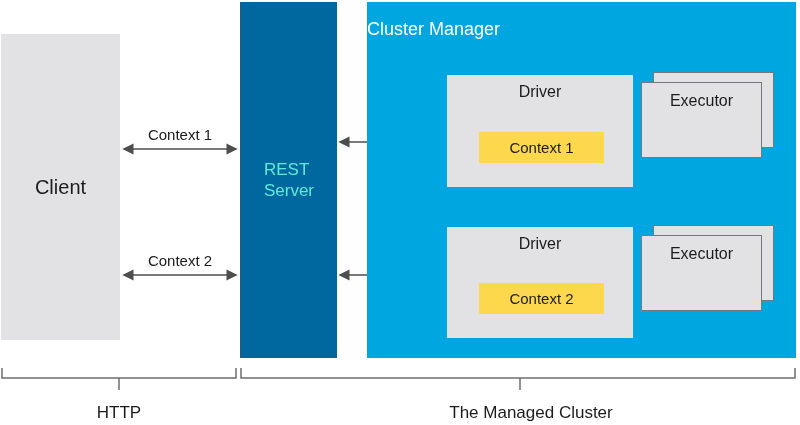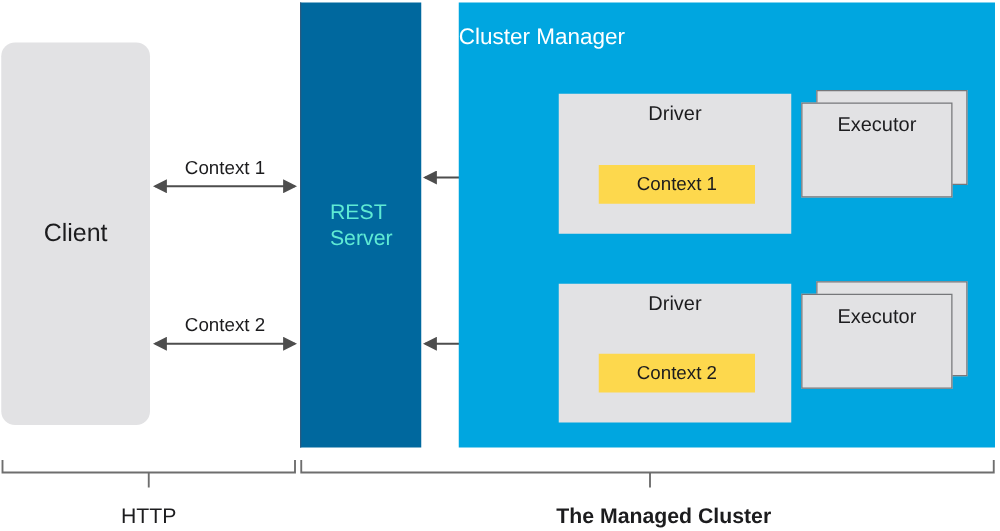--- a/index.html
+++ b/index.html
@@ -14,21 +14,21 @@
   html,body{margin:0;padding:0;background:#fff;}
   .canvas{
     position:relative;width:800px;height:425px;background:#ffffff;
     font-family:"Liberation Sans",sans-serif;color:var(--text-dark);
     overflow:hidden;
   }
   .abs{position:absolute;}
 
   .client-box{
     left:1px;top:34px;width:119px;height:306px;background:var(--box-gray);
-    display:flex;align-items:center;justify-content:center;font-size:20px;border-radius:11px;
+    display:flex;align-items:center;justify-content:center;font-size:20px;
   }
 
   .rest-bar{
     left:240px;top:2px;width:97px;height:356px;background:var(--rest-blue);
     border-left:1px solid #2B5A80;box-sizing:border-box;
     display:flex;align-items:center;justify-content:center;
   }
   .rest-label{color:#5eead4;font-size:17px;line-height:21px;text-align:left;white-space:pre-line;}
 
   .cluster-box{left:367px;top:2px;width:429px;height:356px;background:var(--cluster-cyan);}
@@ -52,21 +52,21 @@
   .exec-back{left:12px;top:0;}
   .exec-front{left:0;top:10px;}
   .exec-title{margin-top:9px;text-align:center;font-size:16px;}
 
   .ctx-arrow-label{width:140px;text-align:center;font-size:15px;}
   .ctx-l-1{left:110px;top:126px;}
   .ctx-l-2{left:110px;top:252px;}
 
   .bracket-label{text-align:center;font-size:17px;}
   .http-label{left:69px;top:403px;width:100px;}
-  .cluster-bracket-label{left:431px;top:403px;width:200px;font-weight:bold;}
+  .cluster-bracket-label{left:431px;top:403px;width:200px;}
 
   svg.overlay{position:absolute;left:0;top:0;pointer-events:none;}
   .arrow-line{stroke:var(--line-gray);stroke-width:1.6;}
   .arrow-head{fill:var(--line-gray);}
   .brace{stroke:var(--bracket-gray);stroke-width:1.5;fill:none;}
 </style>
 </head>
 <body>
 
 <div class="canvas">

